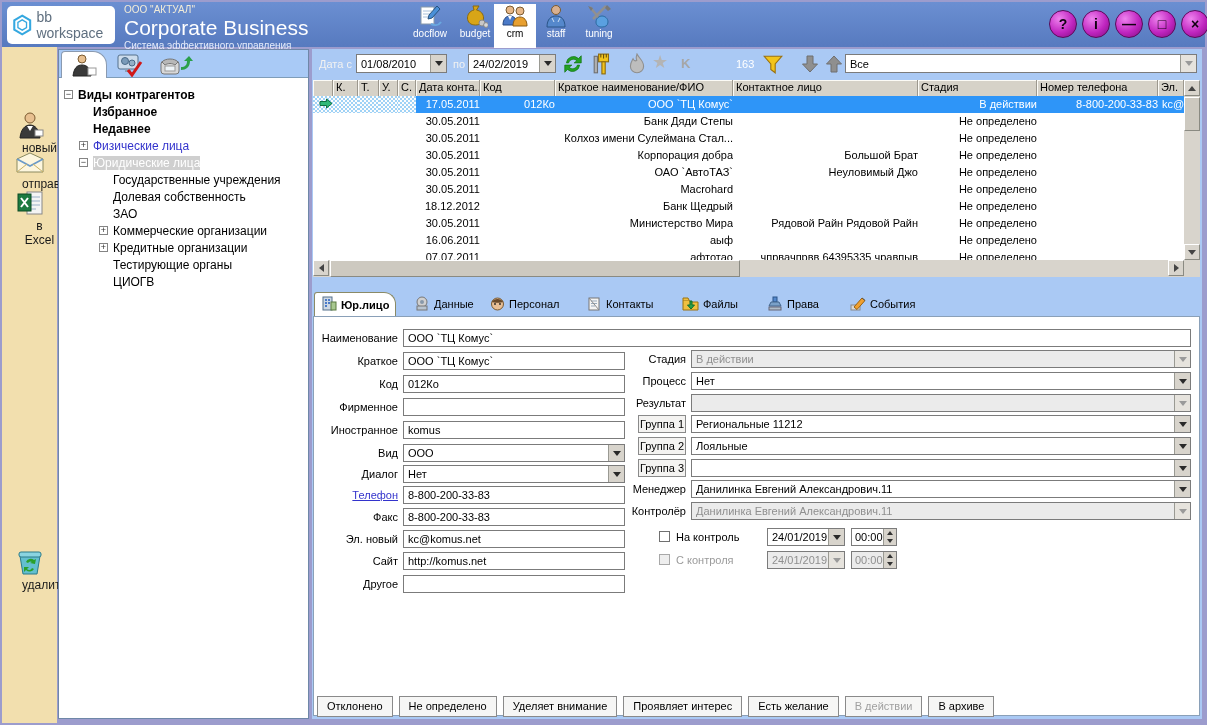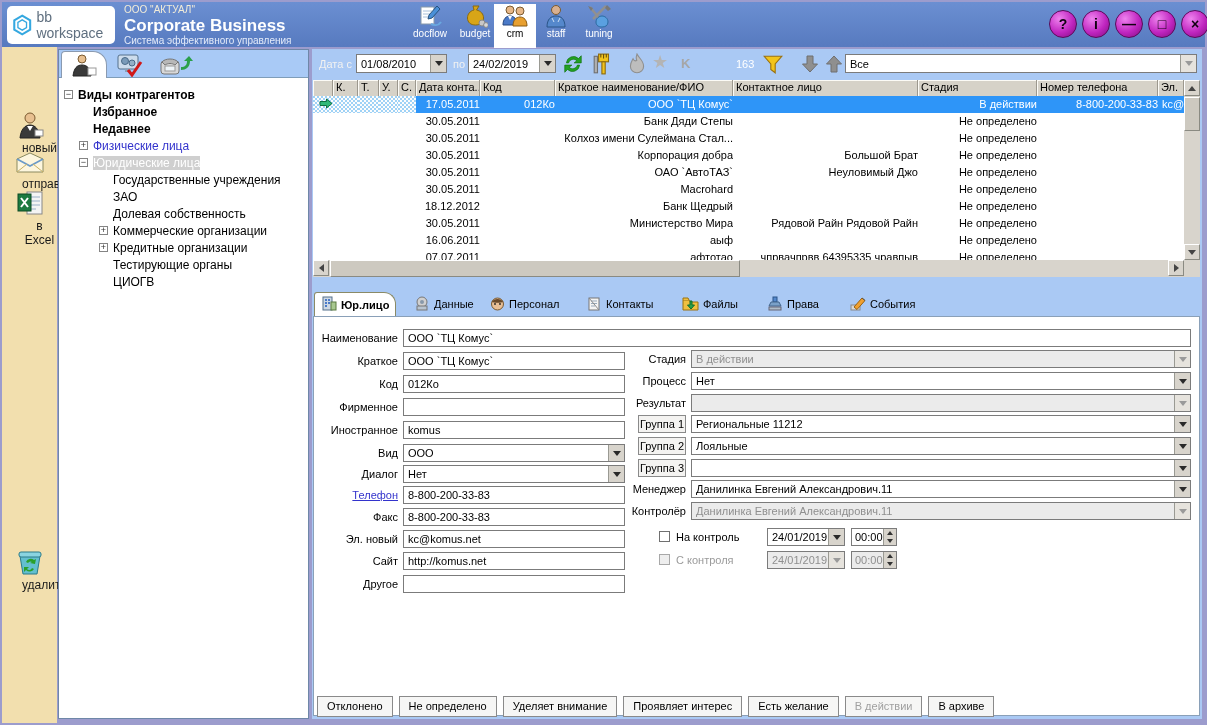--- a/index.html
+++ b/index.html
@@ -8,21 +8,21 @@
   .abs { position:absolute; }
 
   
   #hdr { position:absolute; left:2px; top:2px; width:1203px; height:45px;
          background:linear-gradient(#6b8fd2,#577abf); }
   #logoBox { position:absolute; left:5px; top:4px; width:108px; height:38px; background:#fff;
              border-radius:5px; display:flex; align-items:center; gap:3px; padding:0 4px; }
   #logoText { font-size:14px; color:#5f6f7f; }
   #coBlock { position:absolute; left:122px; top:2px; color:#fff; line-height:1.15; }
   #coName { font-size:10px; color:#f2ecd8; }
-  #coProduct { font-size:17px;font-weight:bold; }
+  #coProduct { font-size:21px; }
   #coTagline { font-size:10px; color:#e4ebfa; }
   .app { position:absolute; top:2px; height:44px; text-align:center; cursor:pointer; }
   .app .alabel { font-size:10px; color:#fff; margin-top:-2px; }
   .app.active { background:#fff; }
   .app.active .alabel { color:#000; }
   .winbtn { position:absolute; top:8px; width:28px; height:28px; border-radius:50%;
             background:radial-gradient(circle at 35% 30%, #ee82ee, #c026c0 55%, #800c80);
             border:1px solid #5a0a5a; color:#101; font-size:14px; font-weight:bold;
             display:flex; align-items:center; justify-content:center; cursor:pointer; }
 
@@ -286,25 +286,25 @@
         <div class="titem lvl1 sel">
           <span class="exp">−</span>
           <span class="tlabel">Юридические лица</span>
         </div>
         <div class="titem lvl2">
           <span class="noexp"></span>
           <span class="tlabel">Государственные учреждения</span>
         </div>
         <div class="titem lvl2">
           <span class="noexp"></span>
-          <span class="tlabel">ЗАО</span>
+          <span class="tlabel">Долевая собственность</span>
         </div>
         <div class="titem lvl2">
           <span class="noexp"></span>
-          <span class="tlabel">Долевая собственность</span>
+          <span class="tlabel">ЗАО</span>
         </div>
         <div class="titem lvl2">
           <span class="exp">+</span>
           <span class="tlabel">Коммерческие организации</span>
         </div>
         <div class="titem lvl2">
           <span class="exp">+</span>
           <span class="tlabel">Кредитные организации</span>
         </div>
         <div class="titem lvl2">

